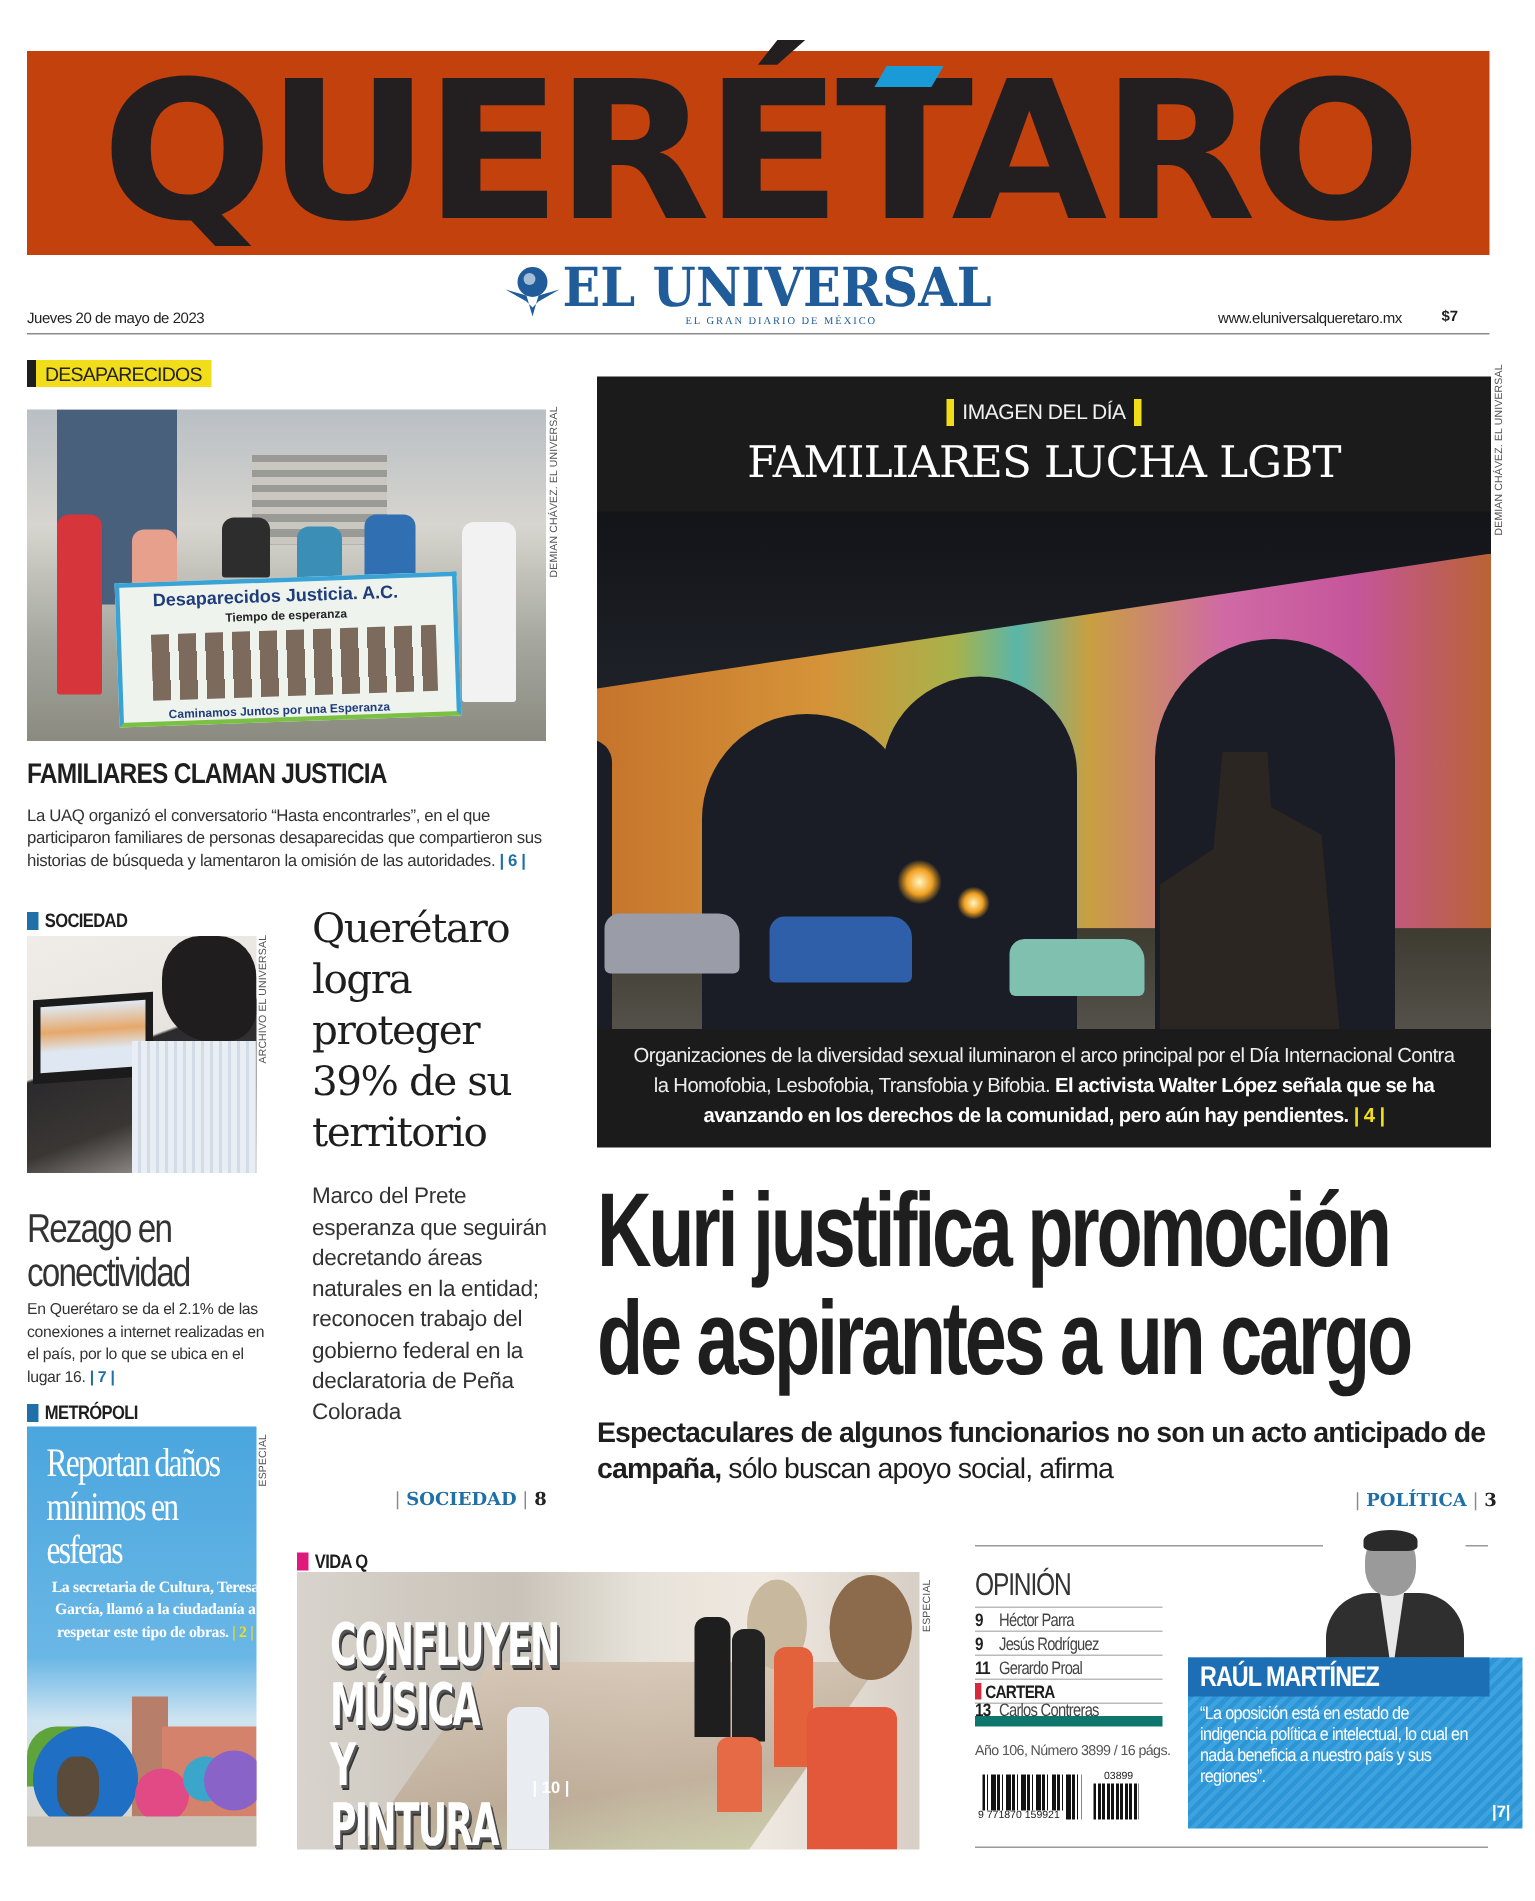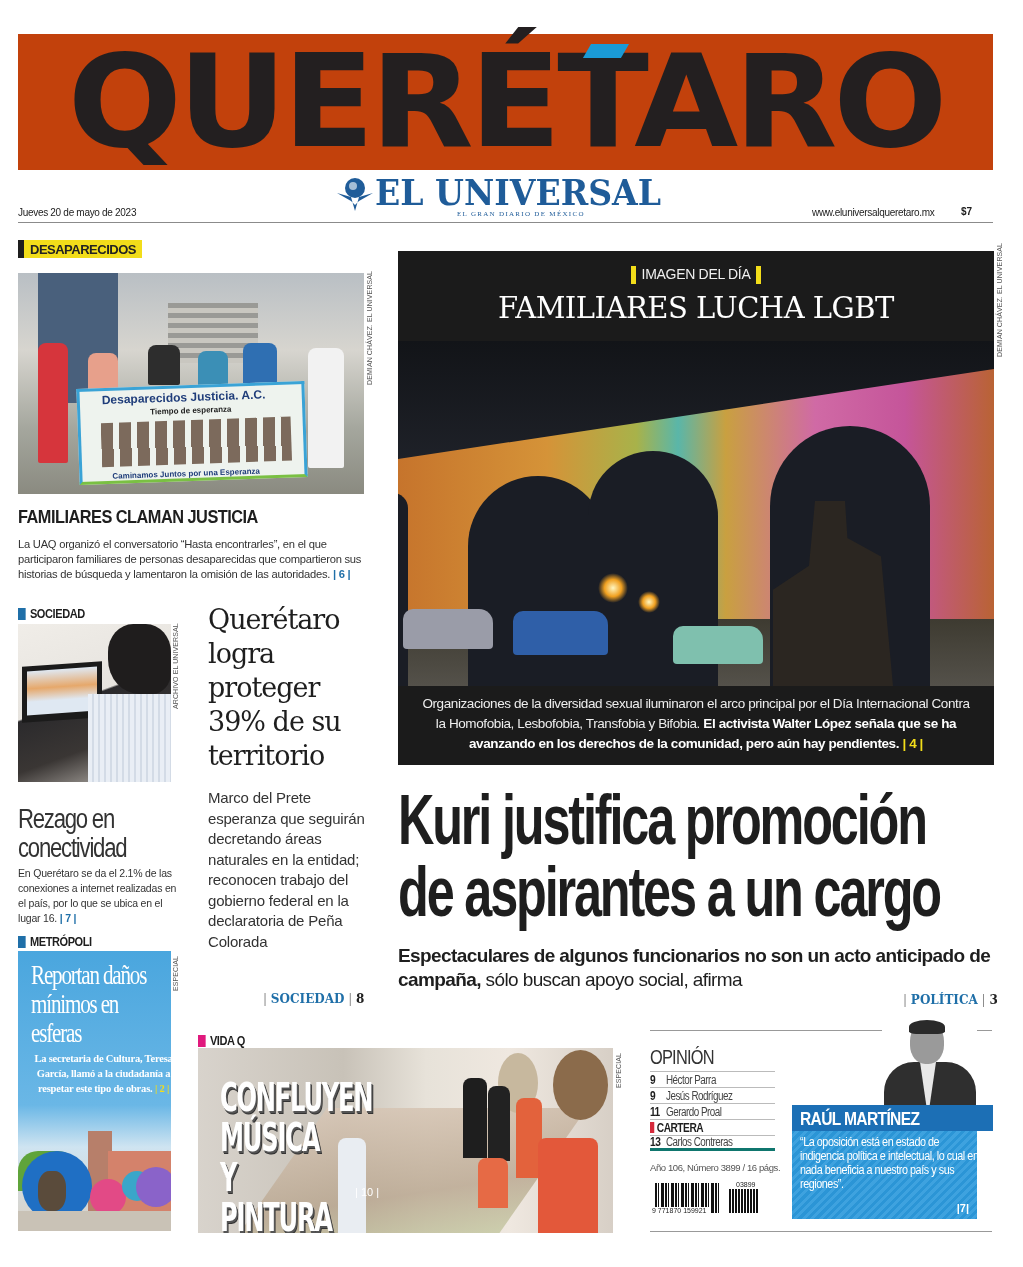--- a/index.html
+++ b/index.html
@@ -85,46 +85,46 @@
   .ref-politica { left: 903px; top: 993px; font-family: "DejaVu Serif", serif; font-size: 12px; font-weight: bold; color: #1f6fa8; }
   .ref-politica .sep { color: #888; font-weight: normal; }
   .ref-politica .num { color: #222; }
 
   
   .vidaq-photo { left: 198px; top: 1048px; width: 415px; height: 185px; background: linear-gradient(90deg, #d8d3cc 0%, #c8c2b8 35%, #e7e2d9 55%, #efe8e0 75%, #d7cfc6 100%); overflow: hidden; }
   .floor { position: absolute; left: 80px; top: 60px; width: 260px; height: 140px; background: linear-gradient(170deg, #d9c7b6, #b8a58e 60%, #c6d0a5); transform: skewX(-35deg); opacity: 0.8; }
   .painting { position: absolute; border-radius: 50%; }
   .musician { position: absolute; border-radius: 8px 8px 0 0; }
   .h-confluyen { position: absolute; left: 22px; top: 30px; width: 180px; font-family: "DejaVu Sans", sans-serif; font-size: 39px; line-height: 40px; font-weight: bold; color: #fff; letter-spacing: -2px; transform: scaleX(0.62); transform-origin: left; text-shadow: 2px 2px 0 #555, 3px 3px 0 #333; white-space: nowrap; }
-  .confluyen-pg { position: absolute; left: 157px; top: 138px; font-size: 11px; font-weight: normal; color: #fff; }
+  .confluyen-pg { position: absolute; left: 157px; top: 138px; font-size: 11px; font-weight: bold; color: #fff; }
 
   
   .rule-opinion-top { left: 650px; top: 1030px; width: 342px; height: 1px; background: #999; }
   .rule-opinion-bottom { left: 650px; top: 1231px; width: 342px; height: 1px; background: #999; }
   .h-opinion { left: 650px; top: 1045px; font-size: 21px; letter-spacing: -1px; transform: scaleX(0.78); transform-origin: left; color: #333; }
   .op-list { left: 650px; top: 1071px; width: 125px; }
   .op-row { display: flex; align-items: center; height: 16px; border-top: 1px solid #bbb; font-size: 12px; letter-spacing: -0.6px; }
-  .op-row:last-child { border-bottom: 3px solid #0f766e; }
+  .op-row:last-child { border-bottom: 7px solid #0f766e; }
   .op-num { width: 16px; font-weight: bold; transform: scaleX(0.85); transform-origin: left; }
   .op-name { color: #444; transform: scaleX(0.82); transform-origin: left; white-space: nowrap; }
   .op-head { font-weight: bold; display: flex; align-items: center; gap: 3px; transform: scaleX(0.85); transform-origin: left; }
   .op-red { width: 5px; height: 11px; background: #d62a3c; display: inline-block; }
   .issue-info { left: 650px; top: 1162px; font-size: 9.5px; color: #555; letter-spacing: -0.4px; }
   .barcode { left: 655px; top: 1183px; width: 66px; height: 30px; background: repeating-linear-gradient(90deg, #111 0 2px, #fff 2px 3px, #111 3px 4px, #fff 4px 6px, #111 6px 9px, #fff 9px 10px); }
   .barcode-nums { left: 650px; top: 1207px; font-size: 7px; color: #222; background: #fff; padding: 0 2px; }
   .barcode2 { left: 729px; top: 1189px; width: 30px; height: 24px; background: repeating-linear-gradient(90deg, #111 0 2px, #fff 2px 3px, #111 3px 5px, #fff 5px 6px); }
   .barcode2-num { left: 736px; top: 1181px; font-size: 7px; color: #222; }
 
   .columnist-photo { left: 882px; top: 1018px; width: 95px; height: 88px; background: #ffffff; }
   .head { position: absolute; left: 28px; top: 4px; width: 34px; height: 42px; border-radius: 45%; background: #9a9a9a; }
   .hair { position: absolute; left: 27px; top: 2px; width: 36px; height: 14px; border-radius: 50% 50% 20% 20%; background: #2a2a2a; }
   .suit { position: absolute; left: 2px; top: 44px; width: 92px; height: 44px; background: #2f2f2f; border-radius: 30px 30px 0 0; }
   .shirt { position: absolute; left: 38px; top: 44px; width: 16px; height: 44px; background: #e8e8e8; clip-path: polygon(0 0, 100% 0, 60% 100%, 40% 100%); }
 
-  .quote-box { left: 792px; top: 1105px; width: 185px; height: 114px; background: repeating-linear-gradient(135deg, #2b95d6 0 3px, #3ea2df 3px 6px); }
+  .quote-box { left: 792px; top: 1105px; width: 223px; height: 114px; background: repeating-linear-gradient(135deg, #2b95d6 0 3px, #3ea2df 3px 6px); }
   .quote-name-bar { position: absolute; left: 0; top: 0; width: 201px; height: 26px; background: #1c6fb5; }
   .quote-name { position: absolute; left: 8px; top: 3px; font-weight: bold; font-size: 19px; color: #fff; letter-spacing: -0.8px; transform: scaleX(0.82); transform-origin: left; white-space: nowrap; }
   .quote-text { position: absolute; left: 8px; top: 30px; width: 200px; font-size: 12px; line-height: 14px; color: #fff; letter-spacing: -0.5px; transform: scaleX(0.9); transform-origin: left; }
   .quote-pg { position: absolute; right: 8px; bottom: 5px; font-size: 11px; font-weight: bold; color: #fff; }
 </style>
 </head>
 <body>
 
 <div class="abs masthead">
   <div class="abs masthead-title">QUERÉTARO</div>
@@ -139,21 +139,21 @@
     </svg>
   </span>
   <span class="brand-name">EL UNIVERSAL</span>
 </div>
 <div class="abs brand-tag">EL GRAN DIARIO DE  MÉXICO</div>
 <div class="abs dateline">Jueves 20 de mayo de 2023</div>
 <div class="abs site">www.eluniversalqueretaro.mx</div>
 <div class="abs price">$7</div>
 <div class="abs rule-top"></div>
 
-<div class="tag-box" style="left:18px; top:240px;font-weight:bold;">DESAPARECIDOS</div>
+<div class="tag-box" style="left:18px; top:240px;">DESAPARECIDOS</div>
 <div class="photo photo-desaparecidos">
   <div style="position:absolute; left:20px; top:0; width:80px; height:130px; background:#49607c;"></div>
   <div style="position:absolute; left:150px; top:30px; width:90px; height:60px; background:repeating-linear-gradient(180deg,#9a9a96 0 5px,#c9c7c0 5px 10px);"></div>
   <div class="person" style="left:20px; top:70px; width:30px; height:120px; background:#d6353c;"></div>
   <div class="person" style="left:70px; top:80px; width:30px; height:40px; background:#e7a08b;"></div>
   <div class="person" style="left:130px; top:72px; width:32px; height:40px; background:#2d2d2d;"></div>
   <div class="person" style="left:180px; top:78px; width:30px; height:40px; background:#3b8fb6;"></div>
   <div class="person" style="left:225px; top:70px; width:34px; height:50px; background:#2f6fb2;"></div>
   <div class="person" style="left:290px; top:75px; width:36px; height:120px; background:#f2f2f2;"></div>
   <div class="banner">

